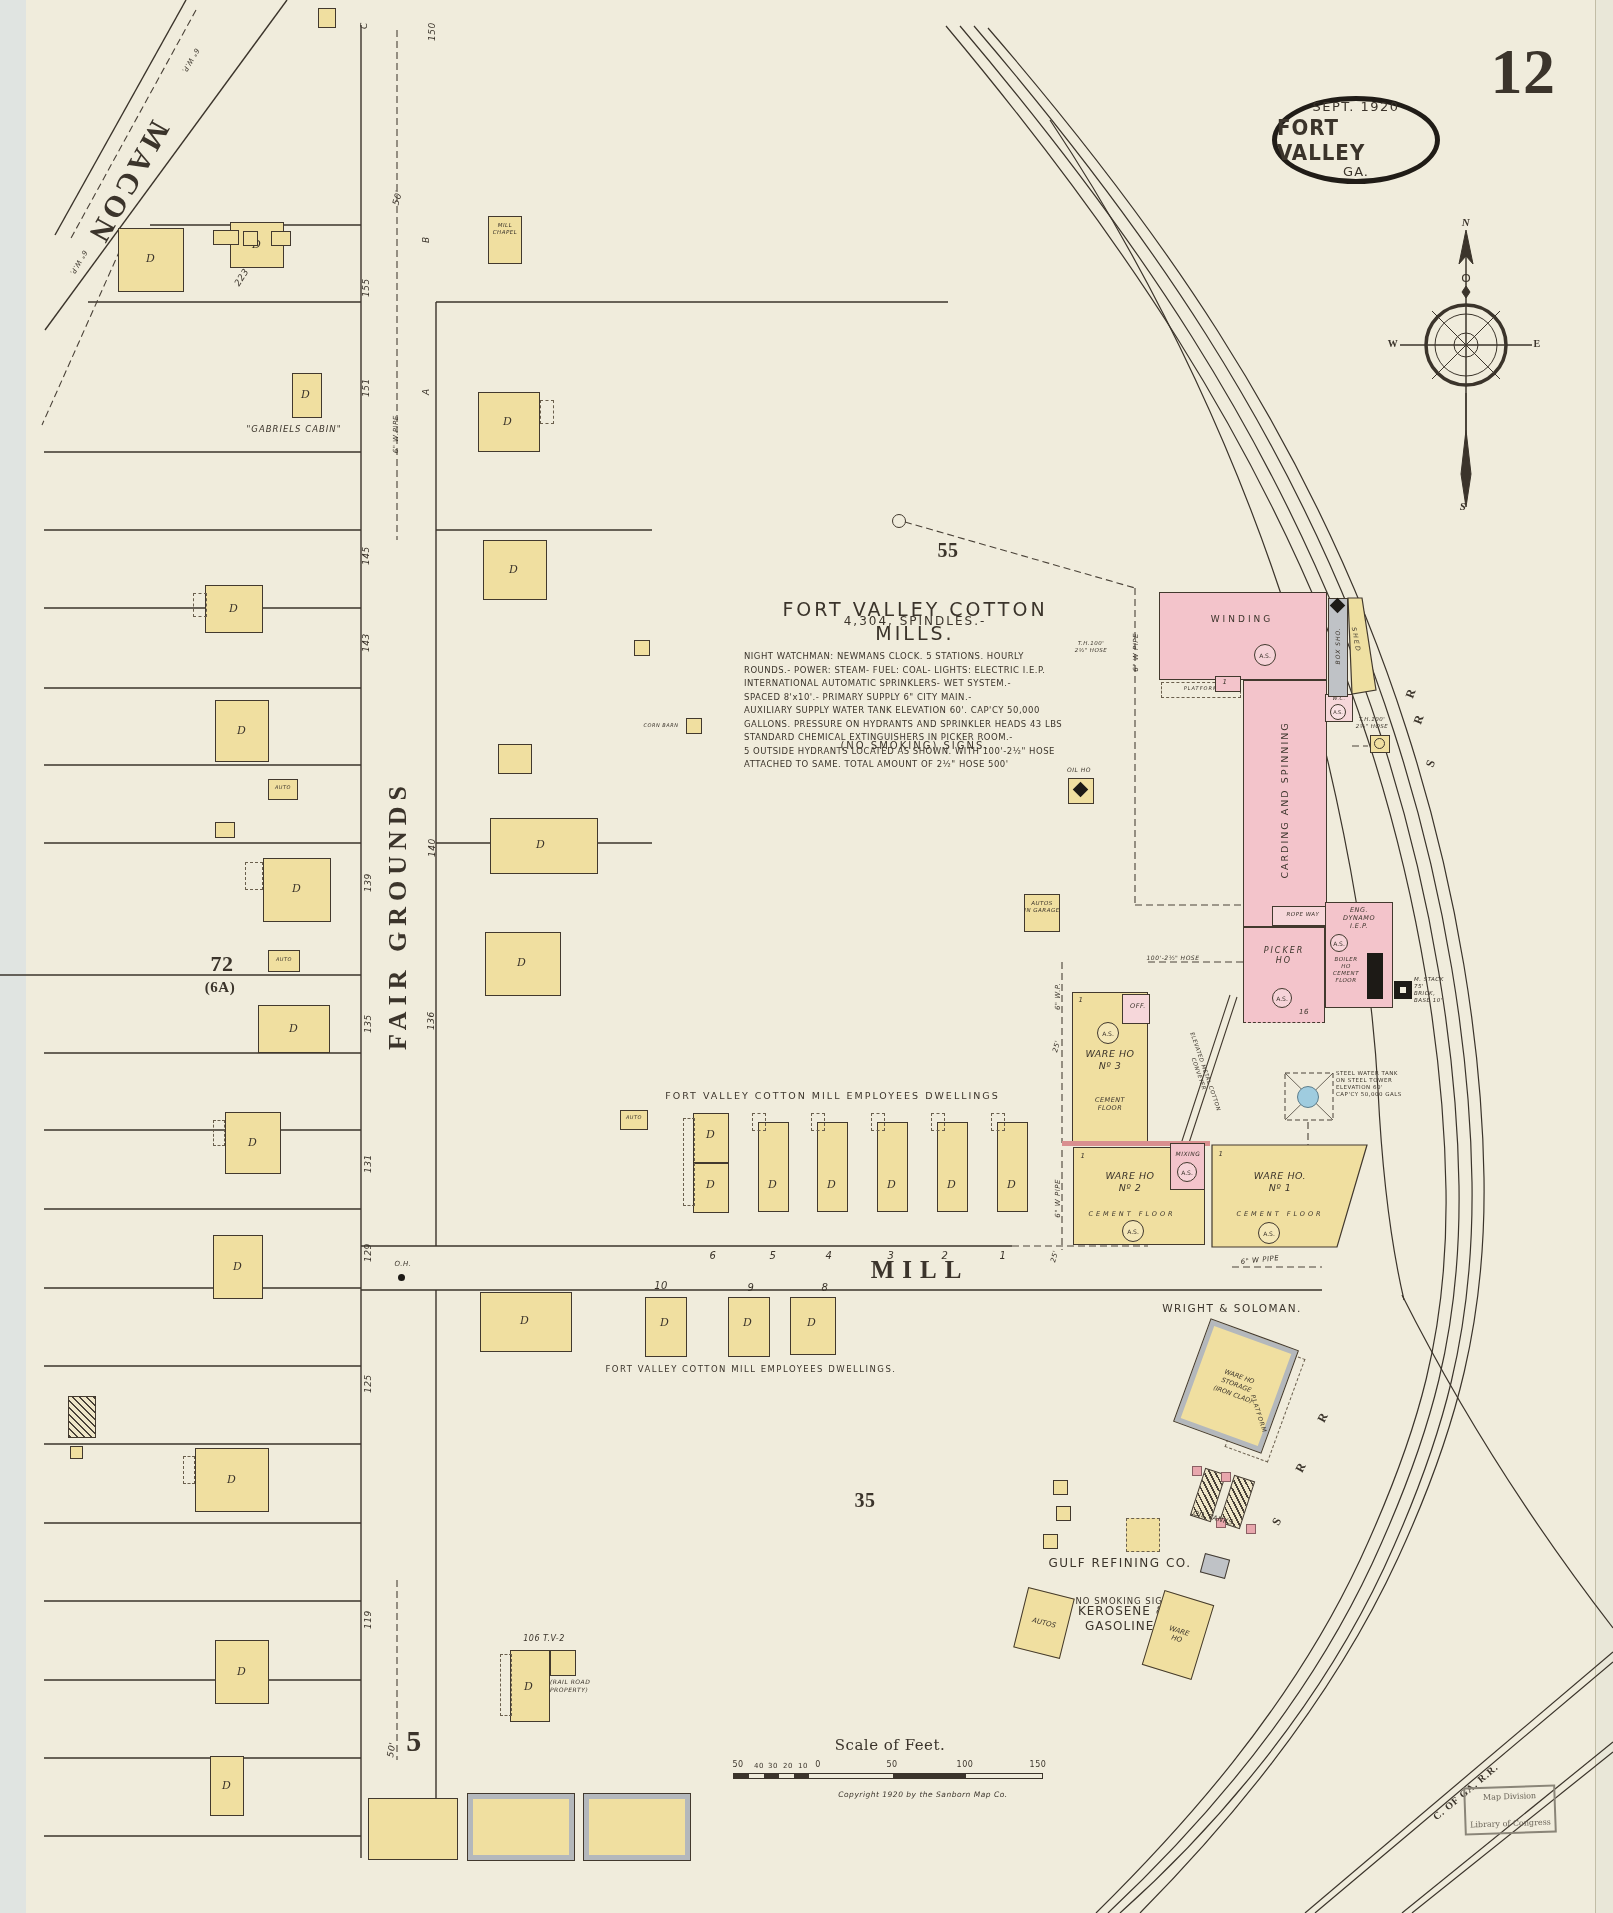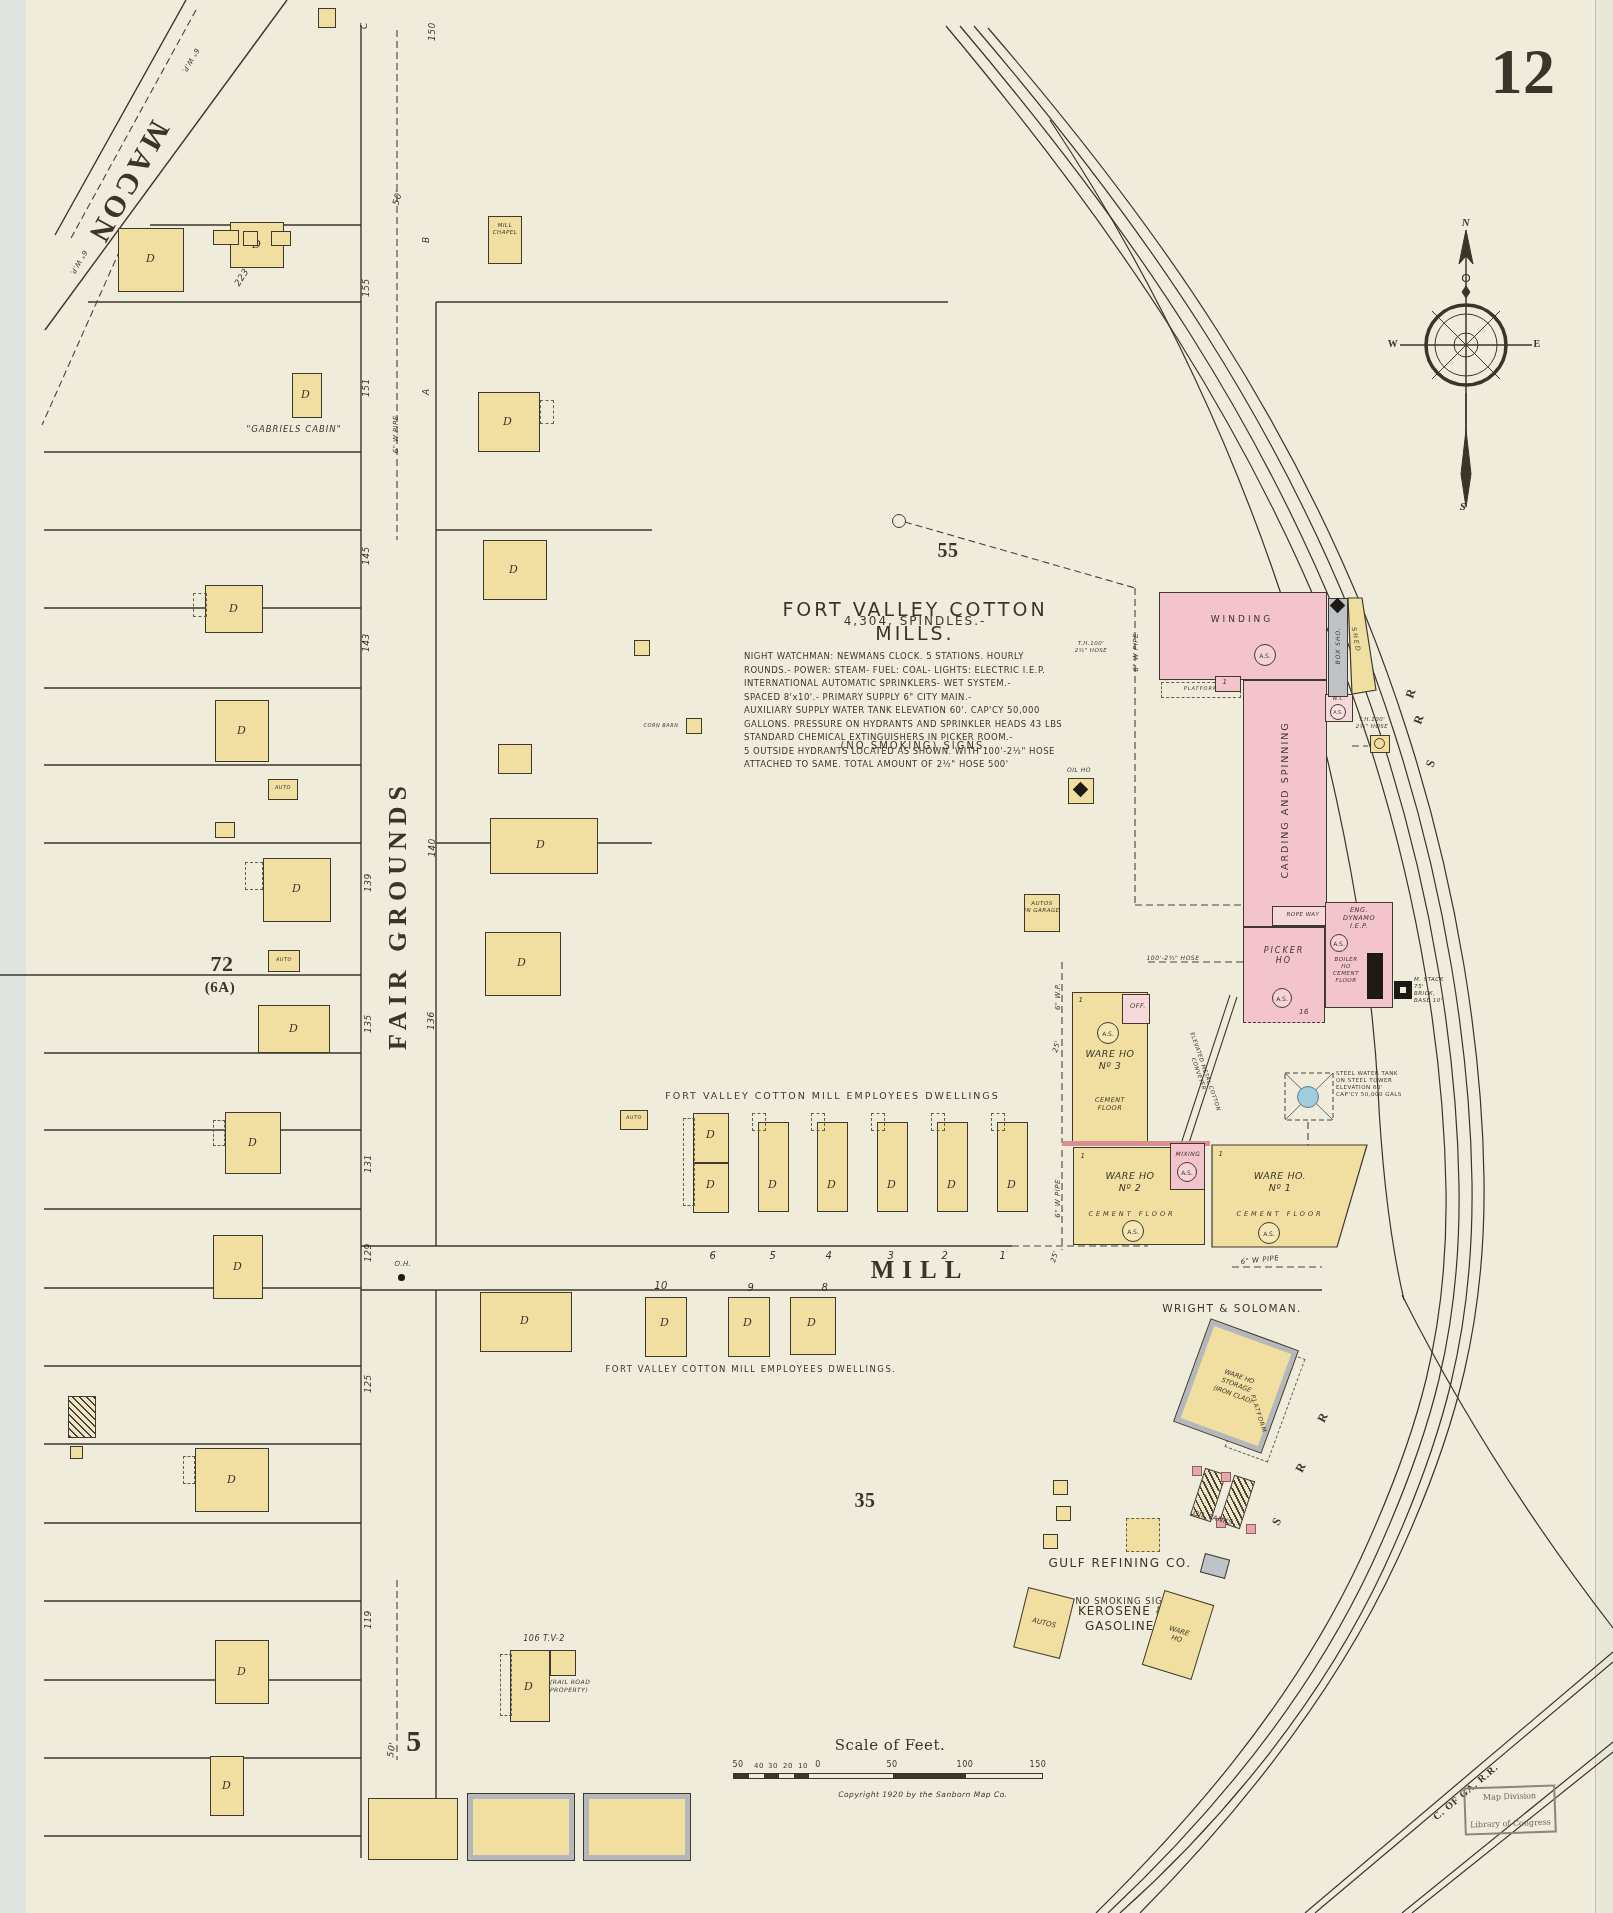--- a/index.html
+++ b/index.html
@@ -107,20 +107,25 @@
       <circle cx="76" cy="133" r="31" fill="none" stroke-width="1"></circle>
       <circle cx="76" cy="133" r="12" fill="none" stroke-width="1"></circle>
       <line x1="10" y1="133" x2="142" y2="133" stroke-width="1.5"></line>
       <path d="M42,99 L110,167 M110,99 L42,167" stroke-width="1" fill="none"></path>
       <line x1="76" y1="181" x2="76" y2="218" stroke-width="1.2"></line>
       <polygon points="76,218 81,262 76,295 71,262"></polygon>
     </g>
   </svg>
 
   <div class="lbl ser" style="left:1478px;top:40px;width:90px;height:80px;font-size:64px;line-height:1;">12</div>
+  <div class="el" style="left:1272px;top:96px;width:168px;height:88px;border:5px solid #201c17;border-radius:50%;display:flex;flex-direction:column;align-items:center;justify-content:center;">
+    <div style="font-size:13px;letter-spacing:1.5px;line-height:1.1;">SEPT. 1920</div>
+    <div style="font-size:22px;font-weight:bold;letter-spacing:1px;line-height:1.15;font-stretch:condensed;">FORT VALLEY</div>
+    <div style="font-size:13px;letter-spacing:1px;line-height:1.1;">GA.</div>
+  </div>
   <div class="lbl ser ital" style="left:1458px;top:216px;width:16px;font-size:11px;">N</div>
   <div class="lbl ser" style="left:1386px;top:338px;width:14px;font-size:10px;">W</div>
   <div class="lbl ser" style="left:1530px;top:338px;width:14px;font-size:10px;">E</div>
   <div class="lbl ser ital" style="left:1456px;top:500px;width:14px;font-size:11px;">S</div>
 
   <div class="lbl ser" style="left:62px;top:170px;width:140px;height:30px;font-size:30px;letter-spacing:4px;transform:rotate(119deg);">MACON</div>
   <div class="lbl ser" style="left:172px;top:900px;width:450px;height:30px;font-size:26px;letter-spacing:6px;transform:rotate(-90deg);">FAIR GROUNDS</div>
   <div class="lbl ser" style="left:853px;top:1254px;width:134px;height:26px;font-size:25px;letter-spacing:8px;">MILL</div>
 
   <div class="lbl ser" style="left:928px;top:538px;width:40px;font-size:20px;">55</div>

